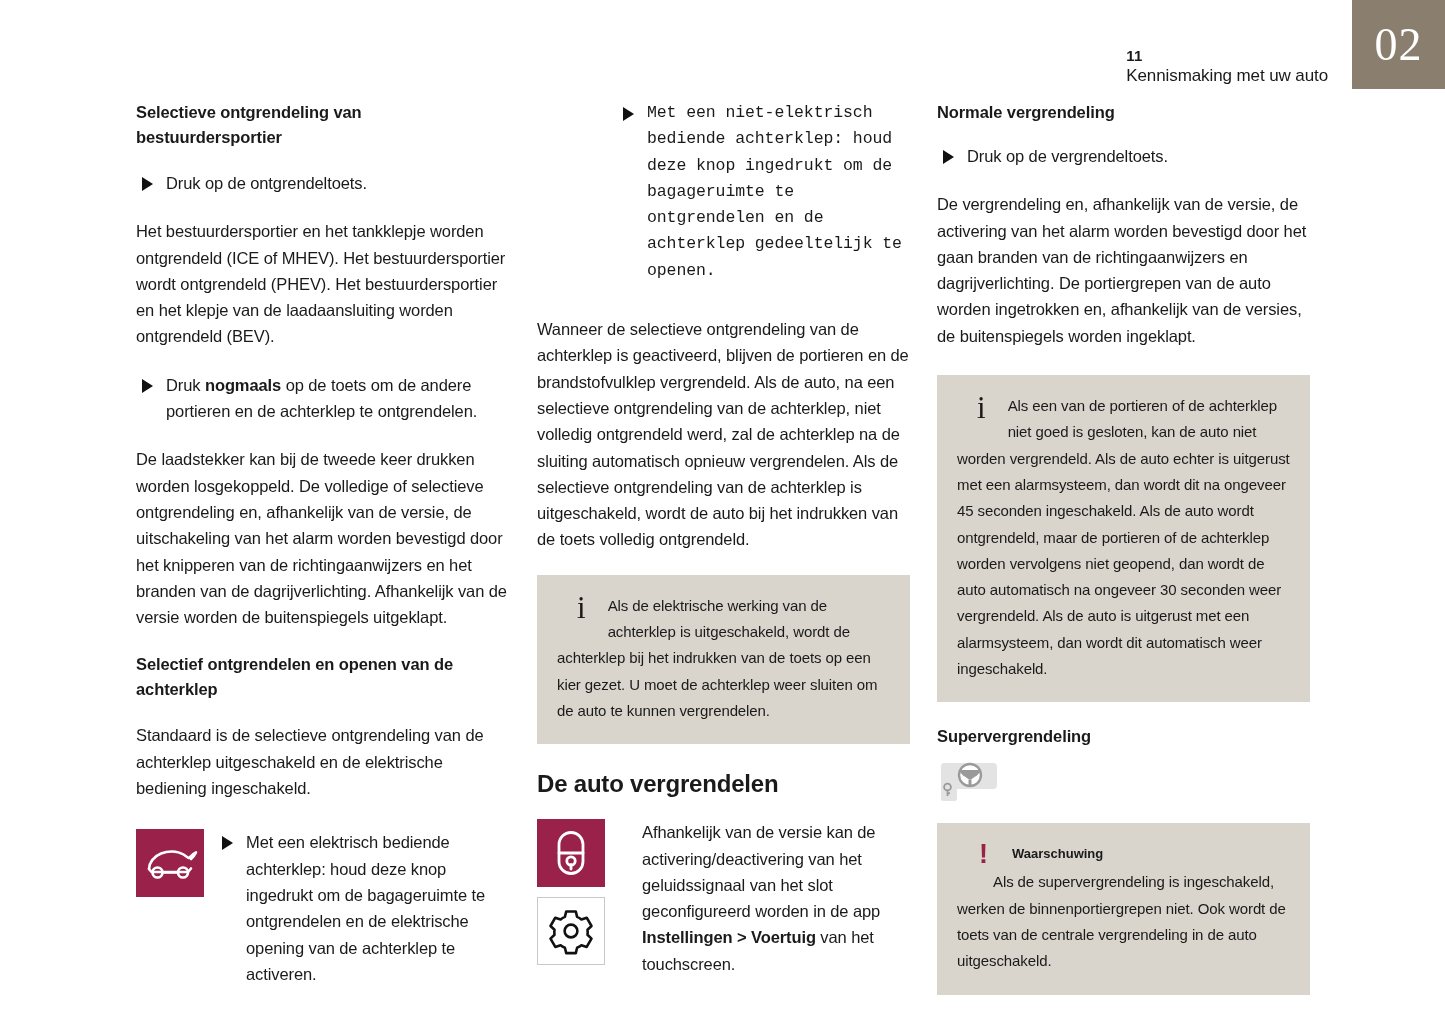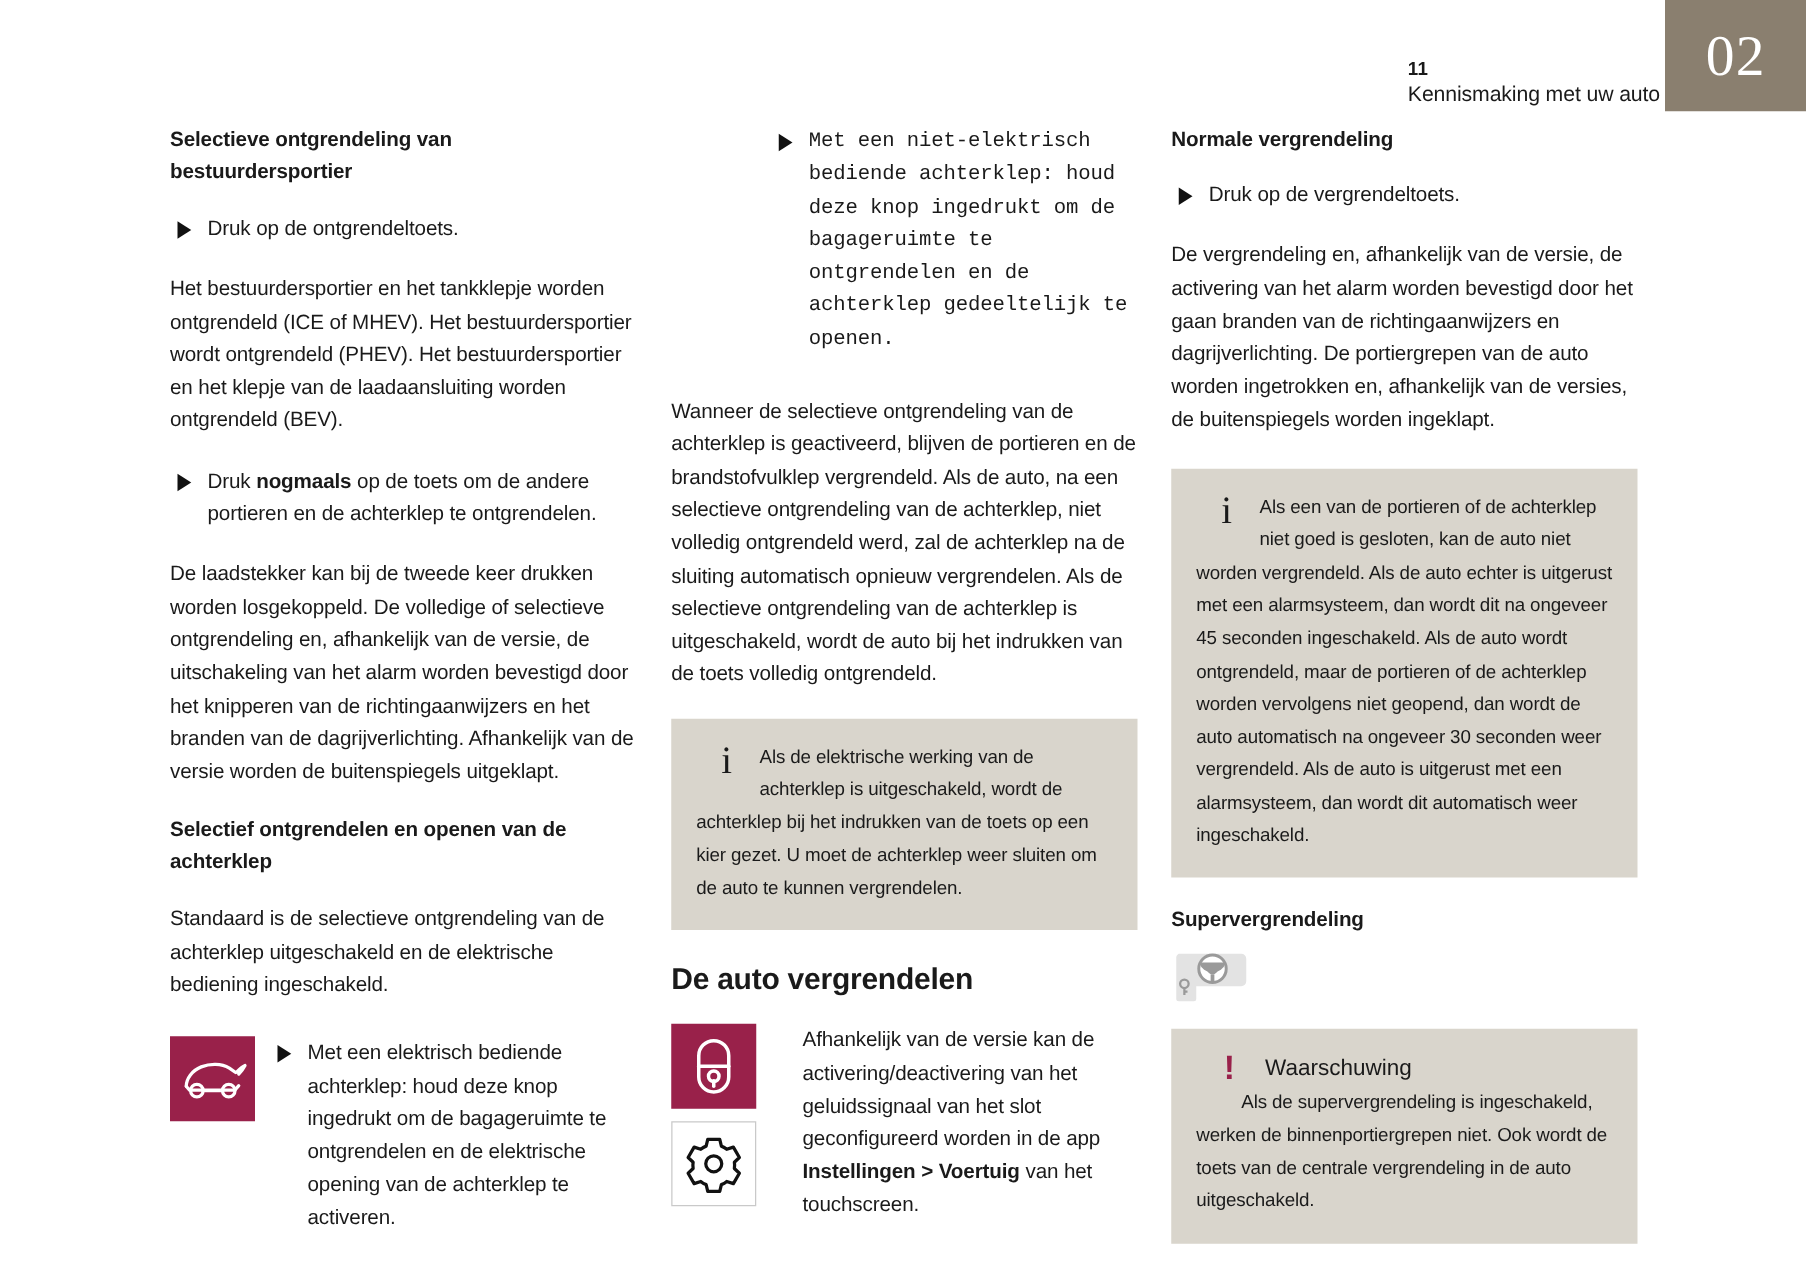--- a/index.html
+++ b/index.html
@@ -21,21 +21,21 @@
     position: absolute;
     top: 0;
     left: 0;
     width: 1445px;
     height: 92px;
   }
   #chapter-tab {
     position: absolute;
     right: 0;
     top: 0;
-    width: 113px;
+    width: 93px;
     height: 89px;
     background: #8a7f6f;
     color: #ffffff;
     font-family: "Liberation Serif", serif;
     font-size: 46px;
     line-height: 89px;
     text-align: center;
     letter-spacing: 1px;
   }
   #header-meta {
@@ -160,22 +160,22 @@
   }
   .notebox .glyph.warn {
     color: #99214a;
     font-family: "Liberation Sans", sans-serif;
     font-weight: bold;
     font-size: 27px;
     padding-left: 22px;
     padding-right: 24px;
   }
   .notebox .warn-title {
-    font-weight: normal;
-    font-size: 18px;
+    font-weight: bold;
+    font-size: 13px;
     line-height: 30px;
   }
   .notebox .indent-first { text-indent: 36px; }
 
   b { font-weight: bold; }
 </style>
 </head>
 <body>
 
 <div id="header">

